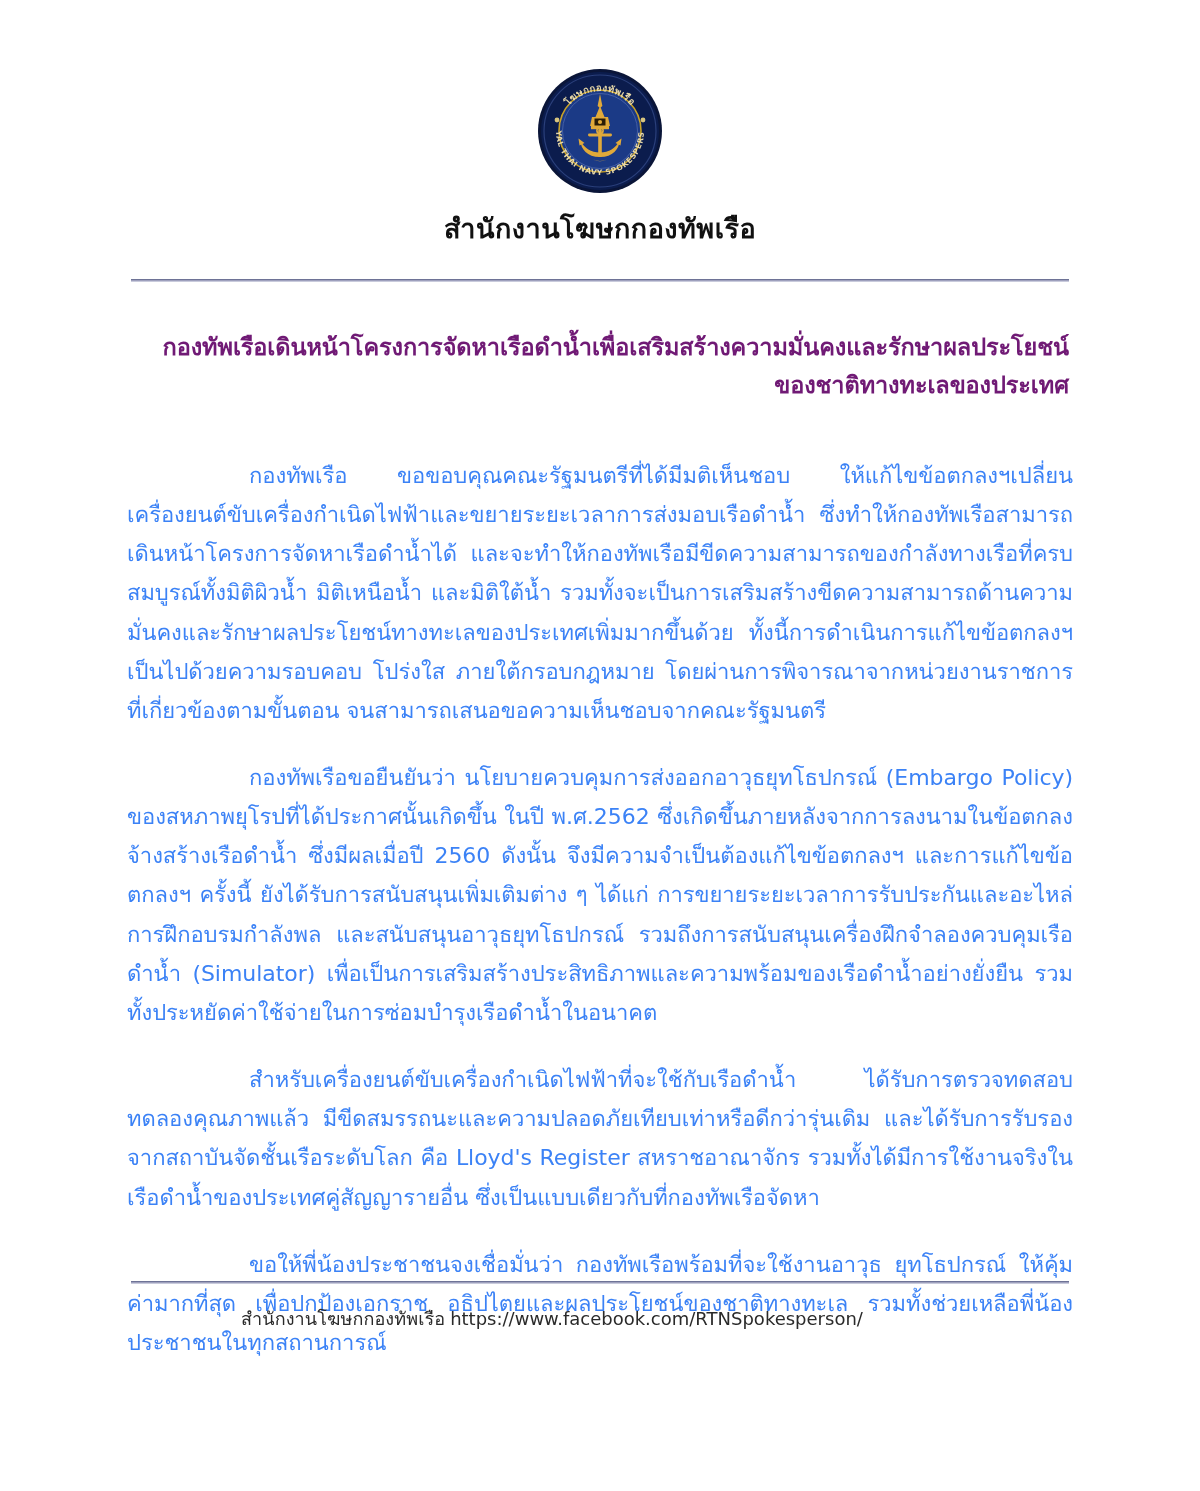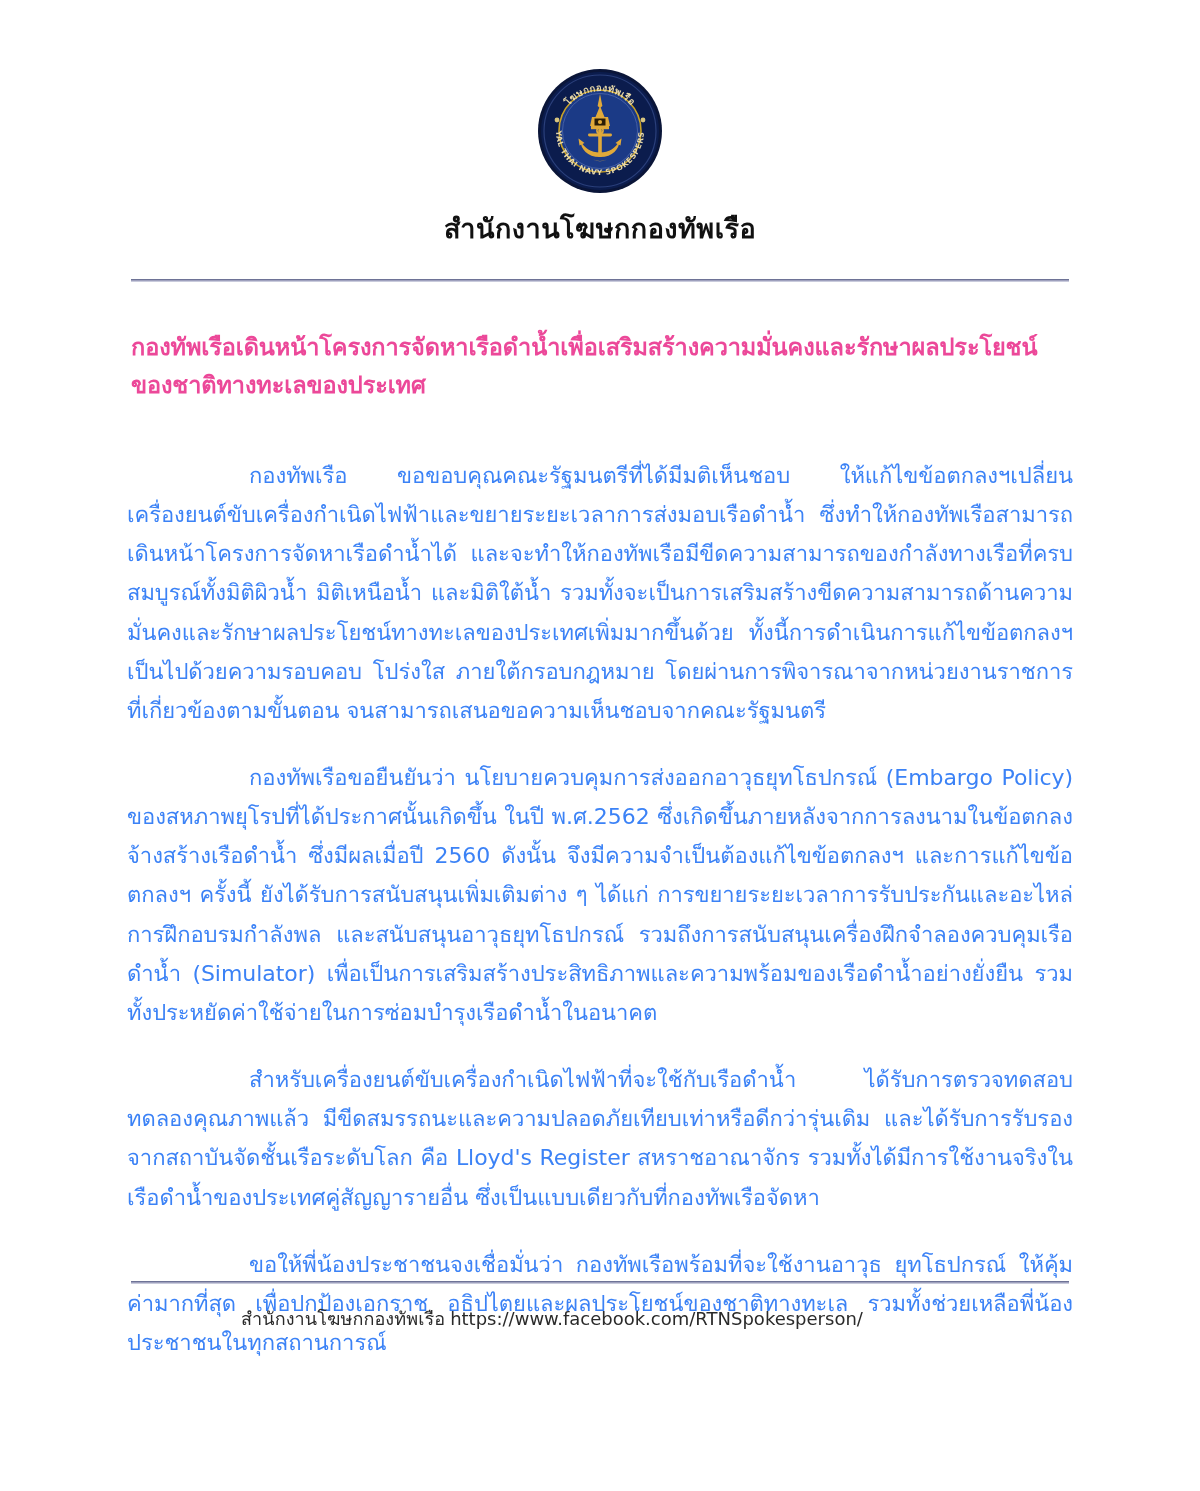--- a/index.html
+++ b/index.html
@@ -75,22 +75,22 @@
   
   .content {
     width: 946px;
     margin: 0 auto;
     padding-top: 46px;
   }
 
   .doc-title {
     font-size: 23.5px;
     font-weight: bold;
-    color: #ec4899;
-    text-align: left;
+    color: #701a75;
+    text-align: right;
     line-height: 1.62;
     letter-spacing: -0.1px;
     margin: 0 0 0 0;
     padding: 0 4px;
   }
 
   .paragraphs {
     margin-top: 52px;
   }
 

